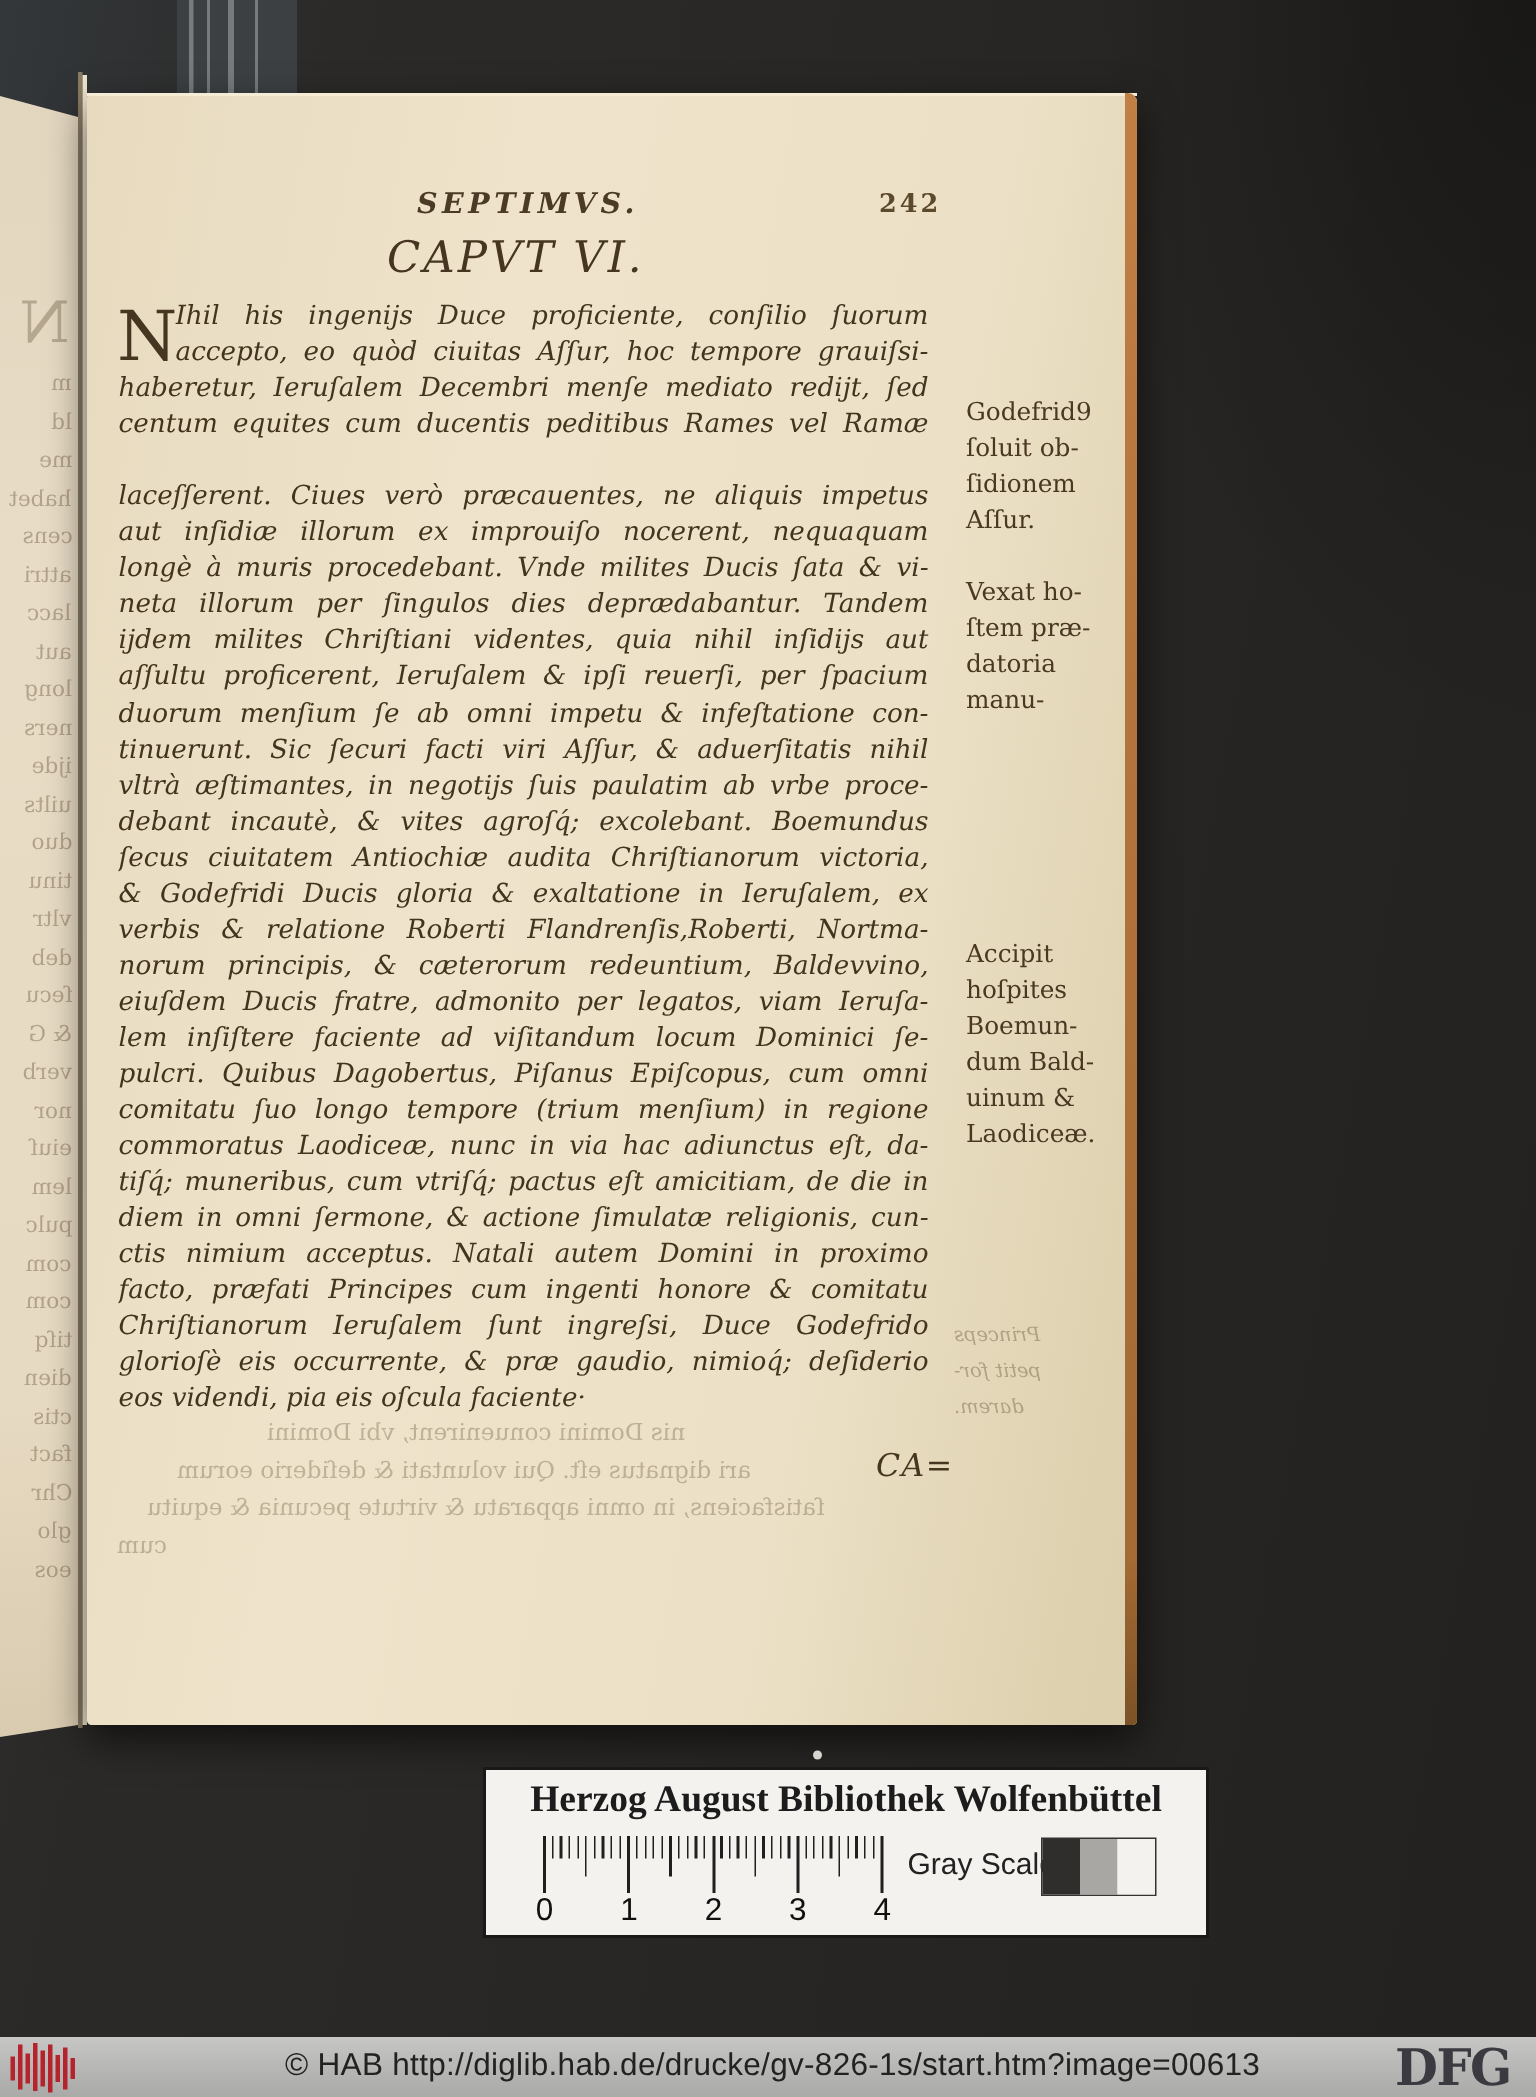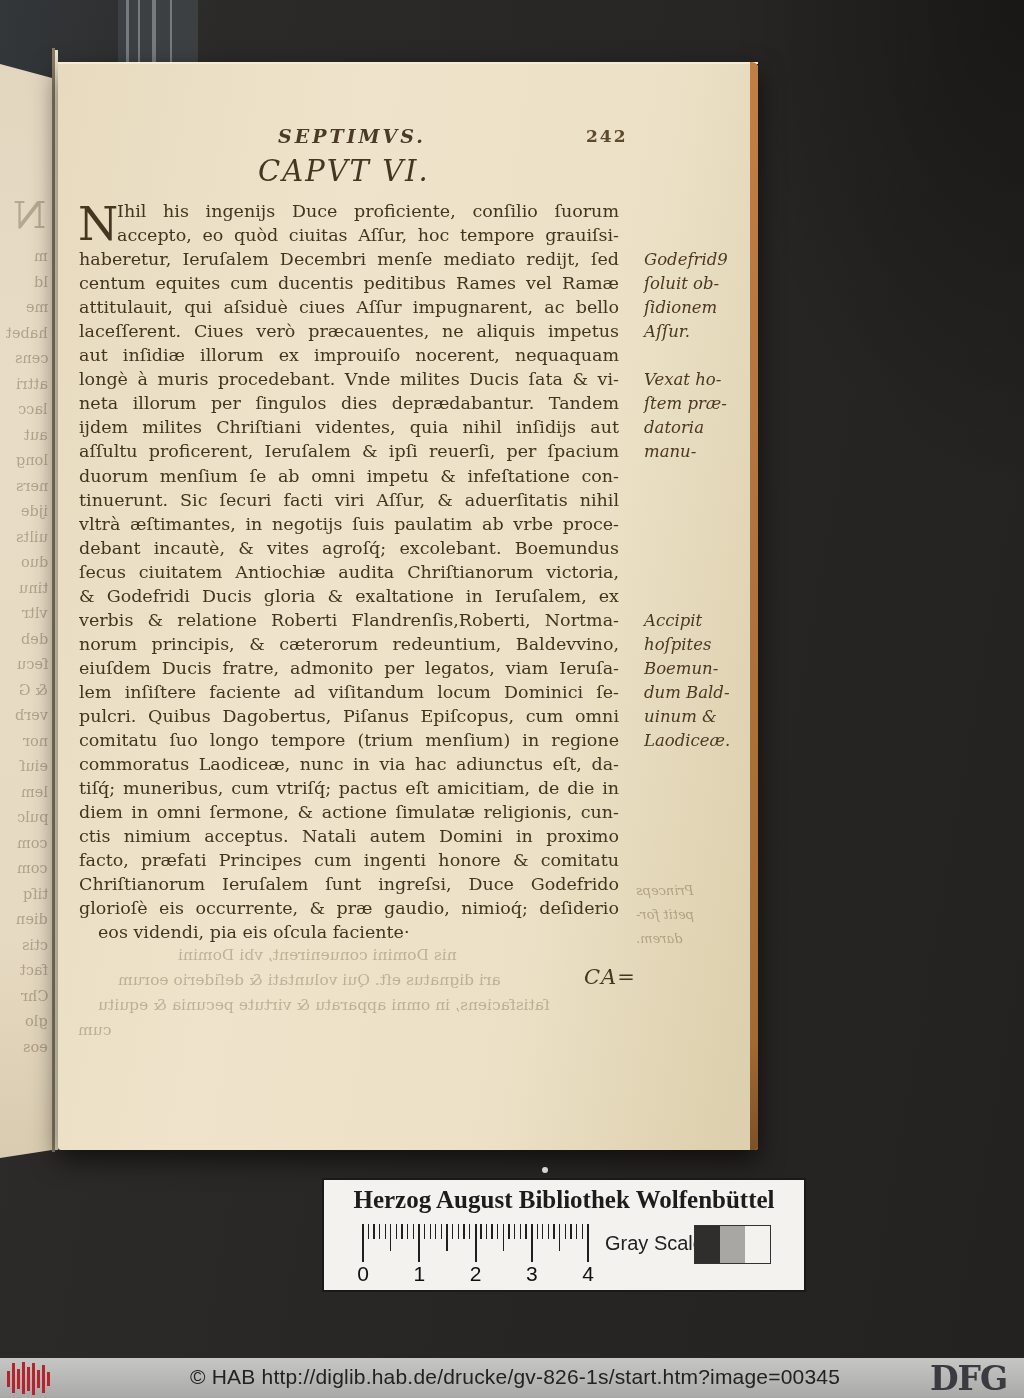--- a/index.html
+++ b/index.html
@@ -31,24 +31,24 @@
   .running-title{position:absolute;left:220px;top:63px;font-style:italic;font-weight:bold;
                  font-size:19px;letter-spacing:3px;color:#4a3a26;}
   .page-number{position:absolute;left:528px;top:64px;font-size:17px;font-weight:bold;
                letter-spacing:2px;color:#5d4a2c;}
   .chapter{position:absolute;left:200px;top:92px;font-style:italic;font-size:29px;
            letter-spacing:2px;color:#463621;}
   .drop-cap{position:absolute;left:20px;top:139px;font-size:46px;line-height:46px;color:#463621;}
   .body-lines{position:absolute;left:21px;top:137px;width:740px;font-size:17.5px;line-height:24px;}
   .bline{position:relative;height:24.05px;overflow:visible;}
   .bt{display:block;width:540px;height:24px;overflow:hidden;
-      text-align:justify;text-align-last:justify;}
+      text-align:justify;text-align-last:justify;font-style:italic;}
   .indent .bt{margin-left:38px;width:502px;}
-  .last .bt{text-align-last:left;margin-left:19px;}
-  .mn{position:absolute;left:565px;top:1px;font-style:italic;font-size:16.5px;
+  .last .bt{text-align-last:left;}
+  .mn{position:absolute;left:565px;top:16px;font-size:16.5px;
       color:#4a3823;white-space:nowrap;}
   .catchword{position:absolute;left:526px;top:903px;font-style:italic;font-size:21px;
              letter-spacing:1px;color:#463621;}
   .bottom-ghosts .ghost{font-size:15.5px;color:rgba(95,75,50,.33);}
   .right-ghosts .ghost{font-style:italic;font-size:13px;color:rgba(100,80,55,.4);}
   
   .card{position:absolute;left:322px;top:1178px;width:484px;height:114px;
         background:#f3f2ee;border:2px solid #191919;box-sizing:border-box;
         font-family:"Liberation Sans",sans-serif;}
   .card-title{position:absolute;left:0;top:6px;width:100%;text-align:center;
@@ -140,21 +140,20 @@
         </div>
         <div class="bline">
           <span class="bt">haberetur, Ieruſalem Decembri menſe mediato redijt, ſed</span>
           <span class="mn">Godefrid9</span>
         </div>
         <div class="bline">
           <span class="bt">centum equites cum ducentis peditibus Rames vel Ramæ</span>
           <span class="mn">ſoluit ob-</span>
         </div>
         <div class="bline">
-          <span class="bt">attitulauit, qui aſsiduè ciues Aſſur impugnarent, ac bello</span>
           <span class="mn">ſidionem</span>
         </div>
         <div class="bline">
           <span class="bt">laceſſerent.  Ciues verò præcauentes, ne aliquis impetus</span>
           <span class="mn">Aſſur.</span>
         </div>
         <div class="bline">
           <span class="bt">aut inſidiæ illorum ex improuiſo nocerent, nequaquam</span>
         </div>
         <div class="bline">
@@ -323,17 +322,17 @@
         <div class="hab-bar" style="left:0px;top:9px;height:16px;"></div>
         <div class="hab-bar" style="left:5px;top:1px;height:30px;"></div>
         <div class="hab-bar" style="left:10px;top:7px;height:20px;"></div>
         <div class="hab-bar" style="left:15px;top:0px;height:32px;"></div>
         <div class="hab-bar" style="left:20px;top:5px;height:24px;"></div>
         <div class="hab-bar" style="left:25px;top:1px;height:32px;"></div>
         <div class="hab-bar" style="left:30px;top:8px;height:18px;"></div>
         <div class="hab-bar" style="left:35px;top:3px;height:28px;"></div>
         <div class="hab-bar" style="left:40px;top:10px;height:14px;"></div>
       </div>
-    <div class="copyright">© HAB http://diglib.hab.de/drucke/gv-826-1s/start.htm?image=00345</div>
+    <div class="copyright">© HAB http://diglib.hab.de/drucke/gv-826-1s/start.htm?image=00613</div>
   </div>
   <div class="dfg footer-abs" style="position: absolute; top: 1359px; left: 930px;">DFG</div>
 
 </div>
 
 </body></html>

